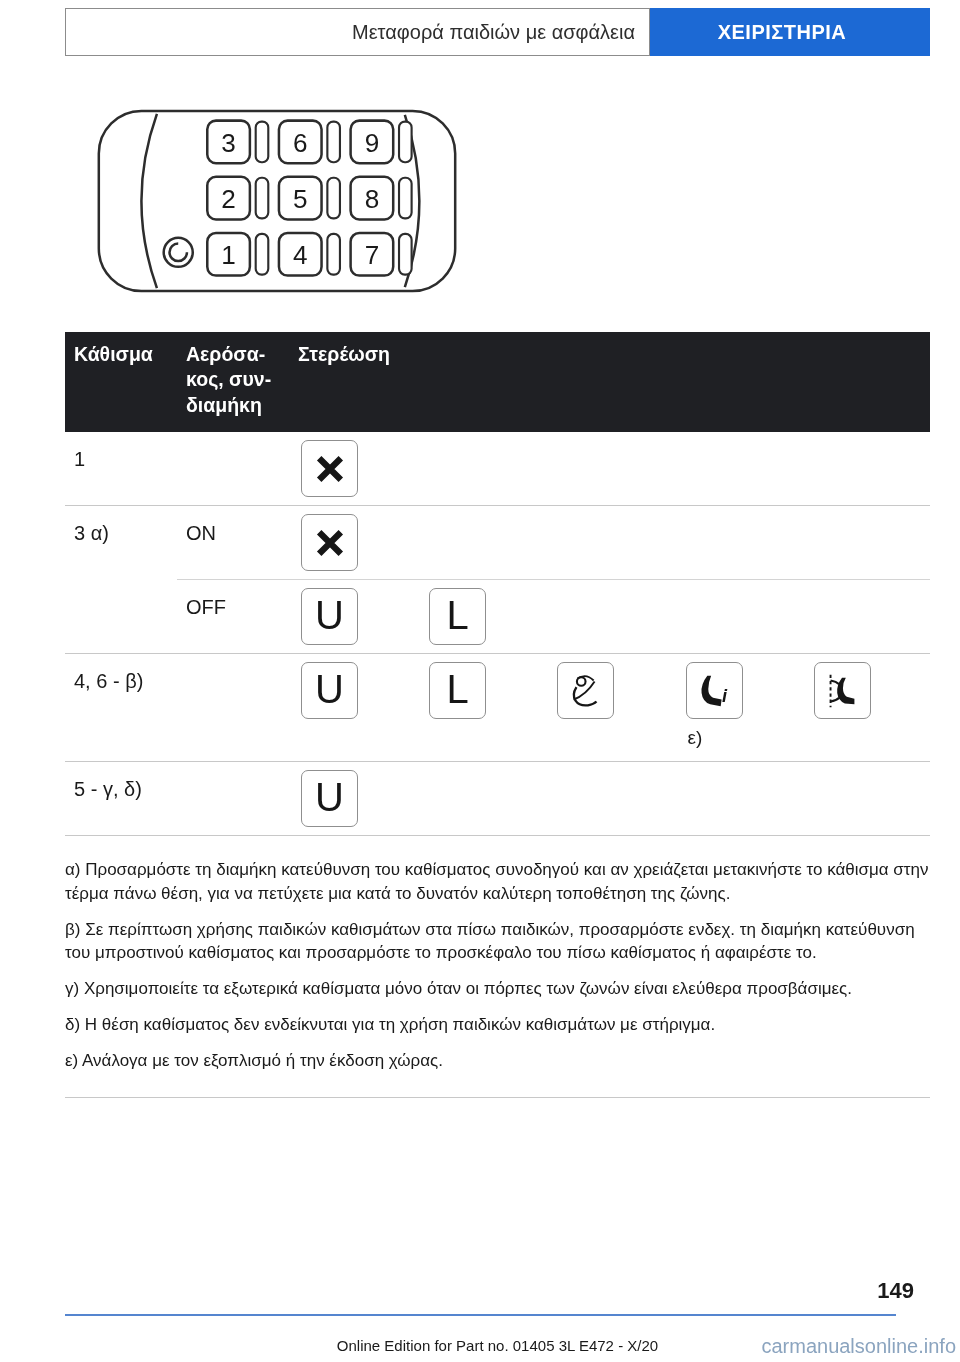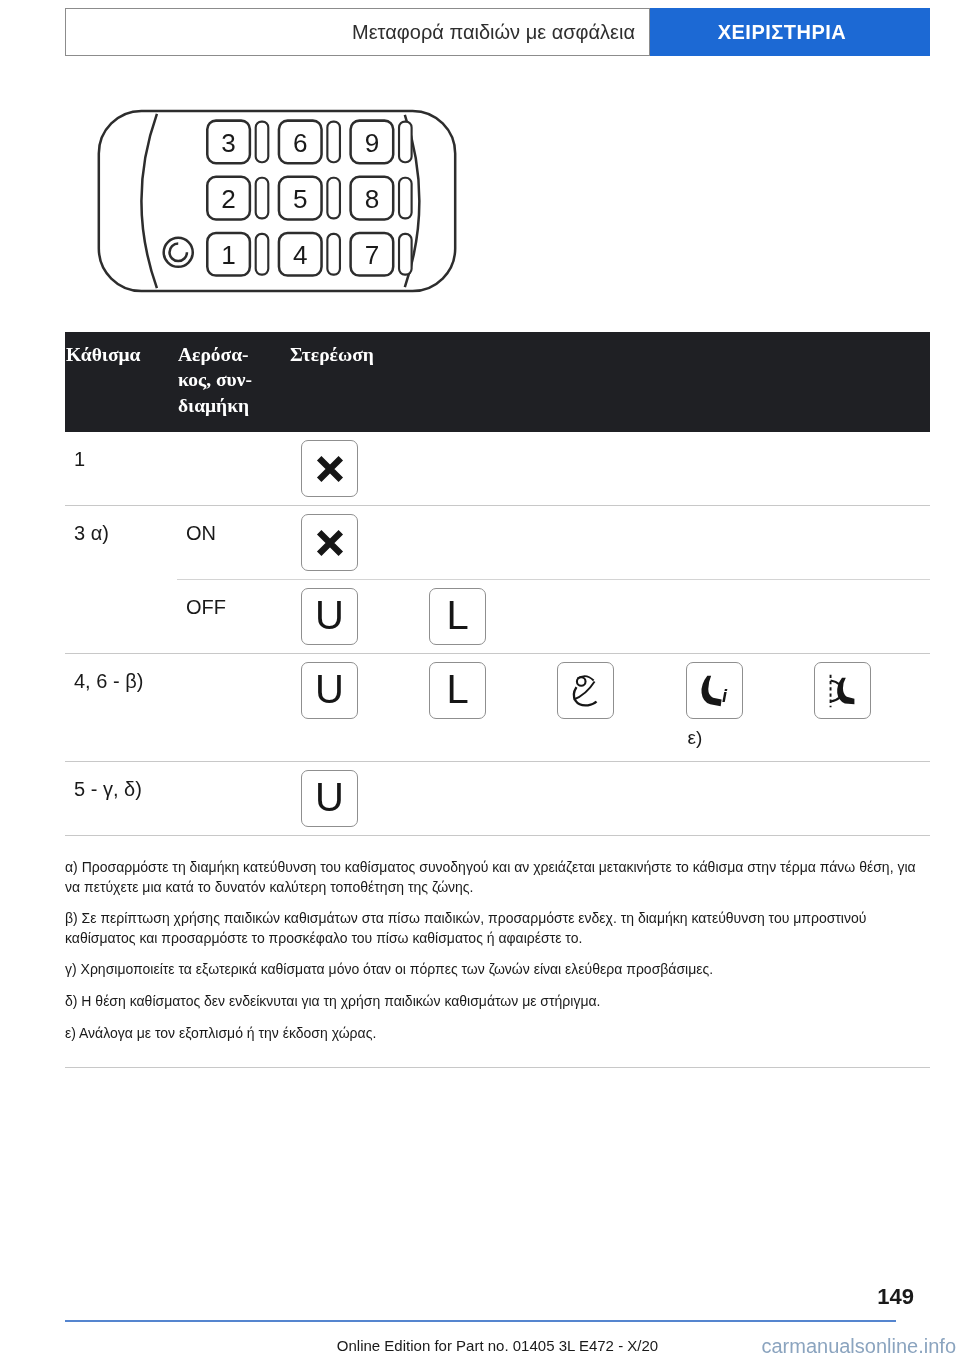--- a/index.html
+++ b/index.html
@@ -26,46 +26,46 @@
   .seatbox{fill:#fff;stroke:#2d2d2d;stroke-width:2.6;}
   .headrest{fill:#fff;stroke:#2d2d2d;stroke-width:2.2;}
   .carline{fill:none;stroke:#2d2d2d;stroke-width:2.6;}
   
   .seat-table{margin-top:28px;width:865px;border-bottom:1px solid #c8c8c8;}
   .trow{display:grid;grid-template-columns:112px 112px repeat(5,1fr);}
   .thead{
     background:var(--table_header_bg,#1f2024);color:#fff;font-weight:bold;
     font-size:19.5px;line-height:1.3;padding:10px 0 14px;
   }
-  .thead .hcell{padding:0 0 0 1px;font-family:Liberation Serif, serif;}
+  .thead .hcell{padding:0 0 0 9px;}
   .th-fast{grid-column:3/8;padding-left:12px;}
   .pre{white-space:pre-line;}
   .body-row + .body-row{border-top:1px solid #c8c8c8;}
   .split{display:grid;grid-template-columns:112px 1fr;}
   .subrow{display:grid;grid-template-columns:112px repeat(5,1fr);}
   .subrow.sep{border-top:1px solid #d4d4d4;}
   .cell-seat{padding:16px 0 0 9px;font-size:20px;}
   .cell-airbag{padding:16px 0 0 9px;font-size:20px;}
   .icon-cell{padding:8px 0 8px 12px;}
   .icon-box{
     width:57px;height:57px;box-sizing:border-box;background:#fff;
     border:1.5px solid #8f8f8f;border-radius:7px;
     display:flex;align-items:center;justify-content:center;
   }
   .glyph{font-size:40px;line-height:1;transform:translateY(-2px);color:#161616;}
   .note-row{padding:0 0 12px 0;}
   .note{grid-column:5;padding-left:14px;font-size:19px;}
   
   .footnotes{margin-top:6px;width:865px;padding:4px 0 12px;border-bottom:1px solid #c8c8c8;}
-  .footnotes p{margin:12px 0;font-size:14px;line-height:1.4;}
+  .footnotes p{margin:12px 0;font-size:17px;line-height:1.4;}
   
   .footer{position:absolute;left:65px;right:30px;bottom:8px;}
   .page-num{text-align:right;font-weight:bold;font-size:22px;margin:0 16px 10px;}
   .rule{border-top:2px solid #5585cf;margin-right:34px;}
-  .edition{text-align:center;font-size:15px;margin-top:15px;color:#1a1a1a;}
+  .edition{text-align:center;font-size:15px;margin-top:21px;color:#1a1a1a;}
   .watermark{
     position:absolute;right:-26px;bottom:-4px;font-size:20px;font-weight:normal;
     color:var(--watermark,#8ba4bf);
   }
 </style>
 </head>
 <body>
 
 <div class="page">
 

